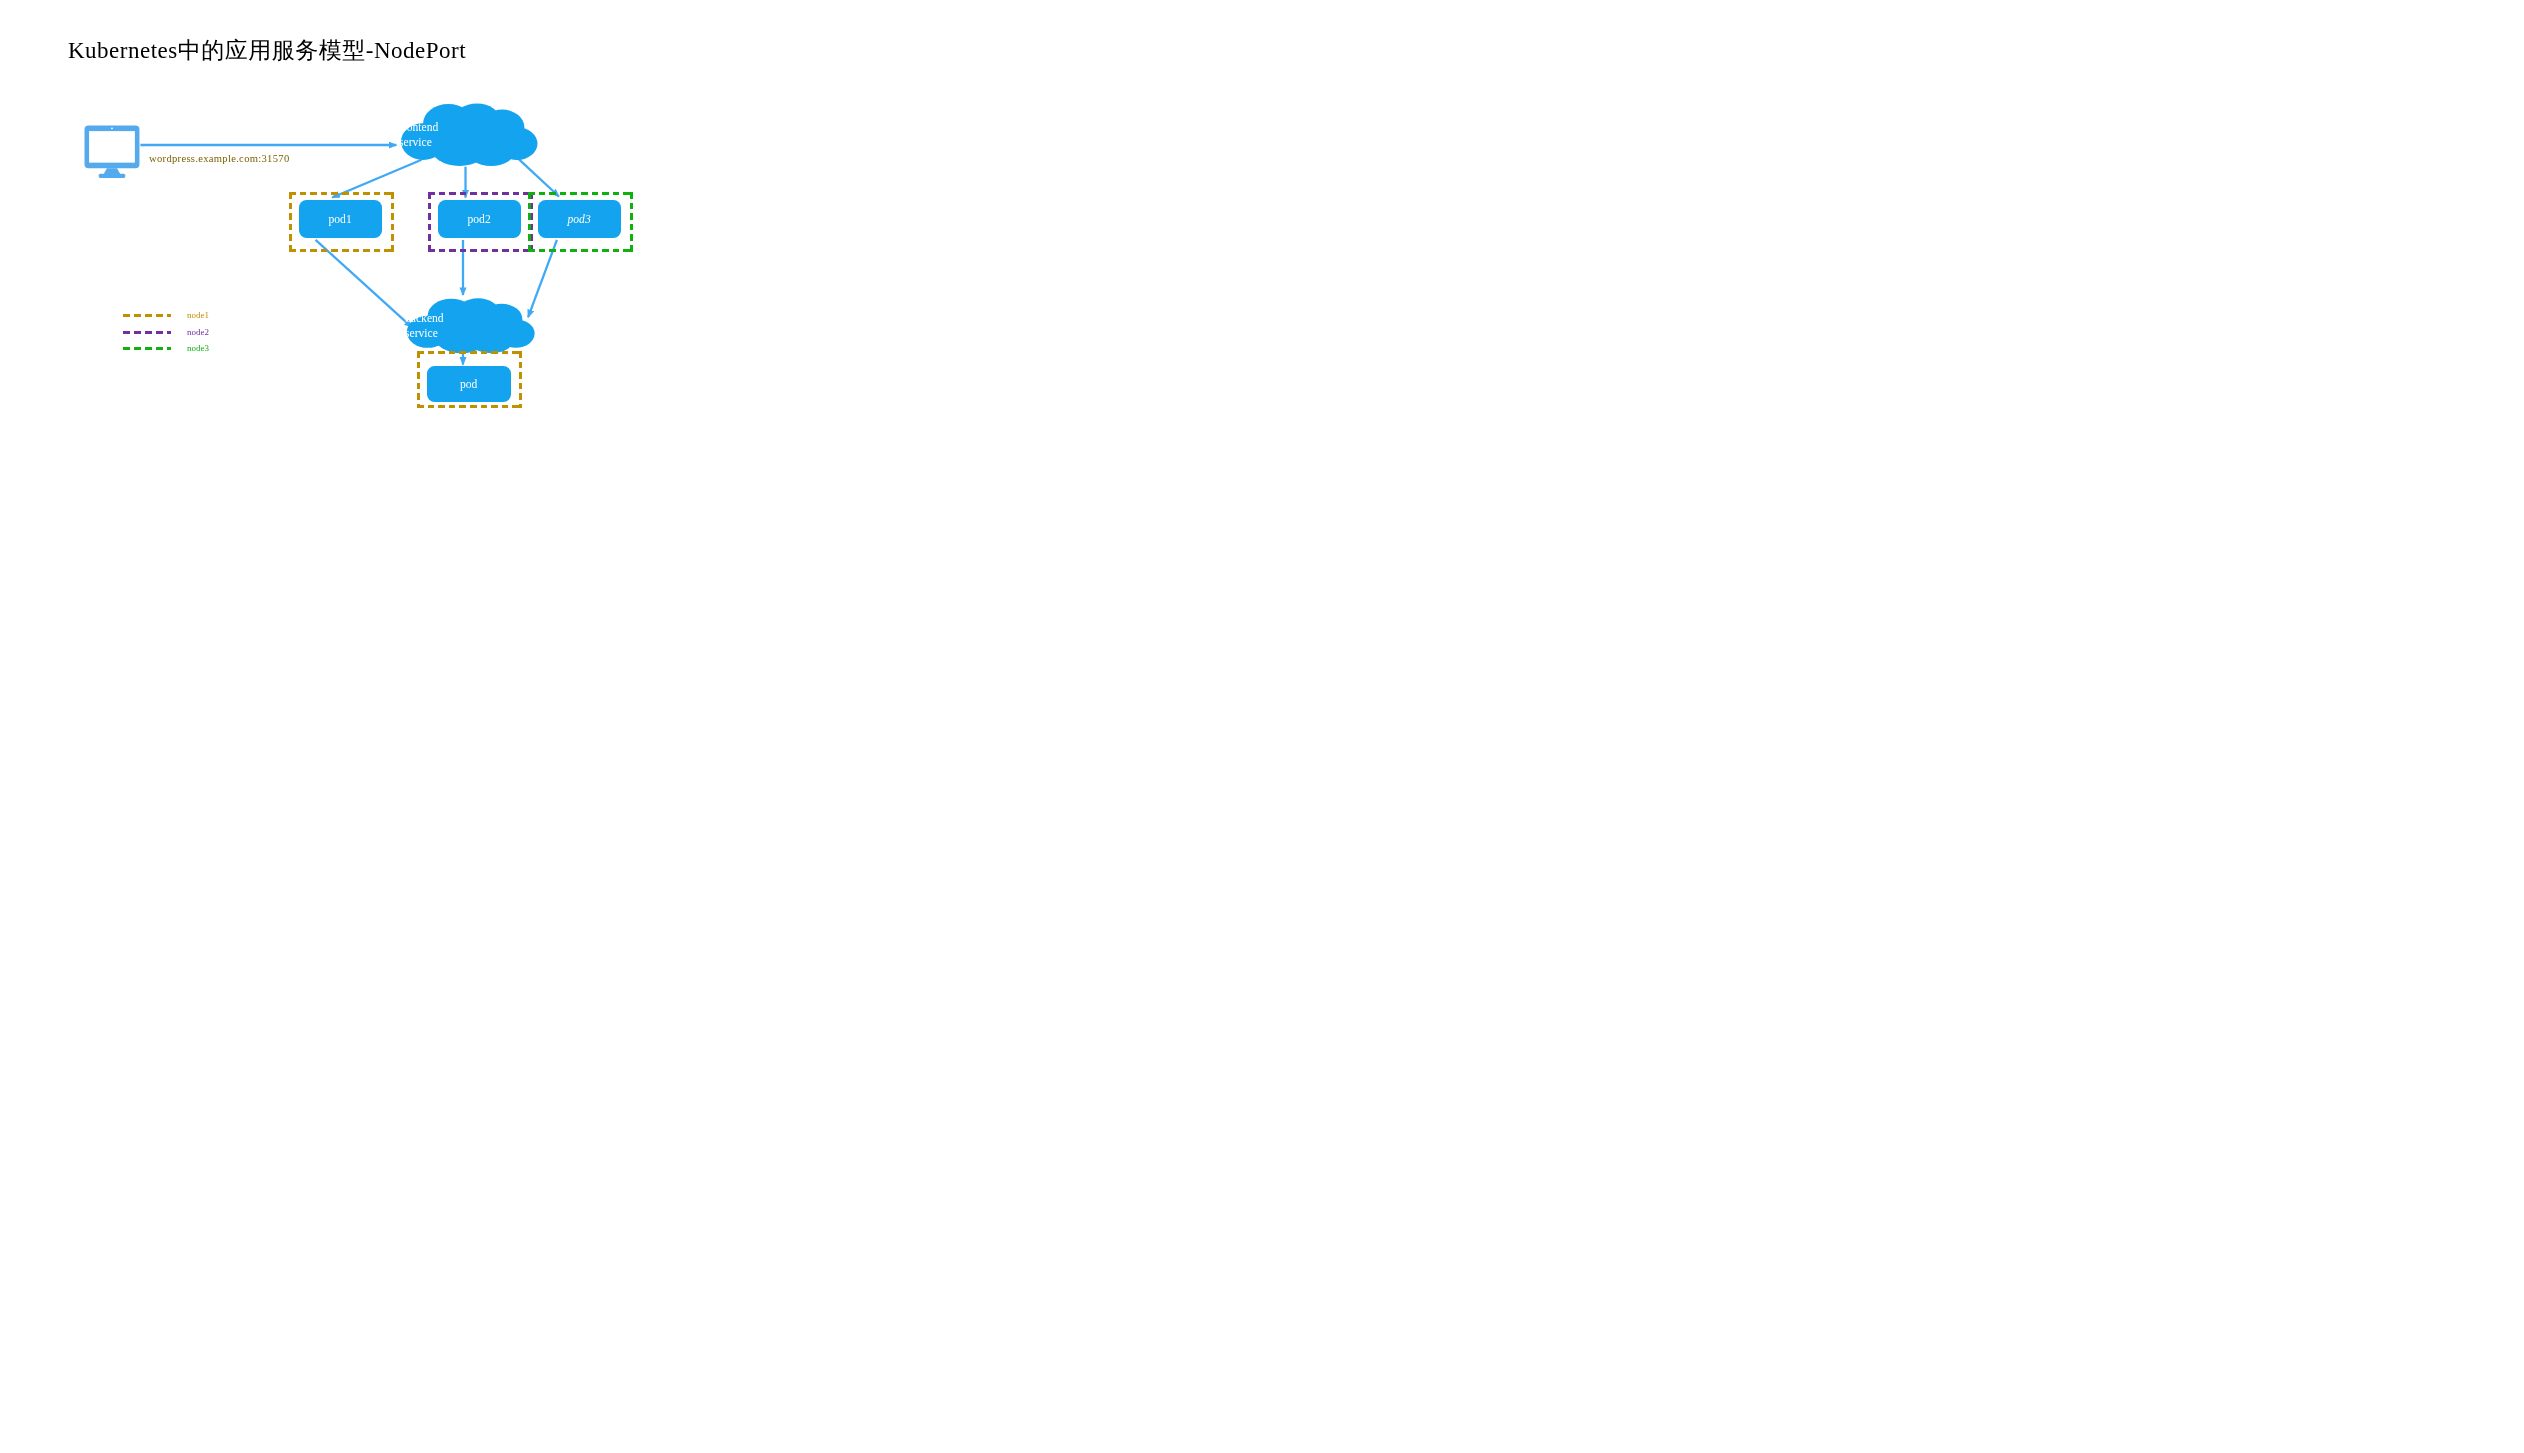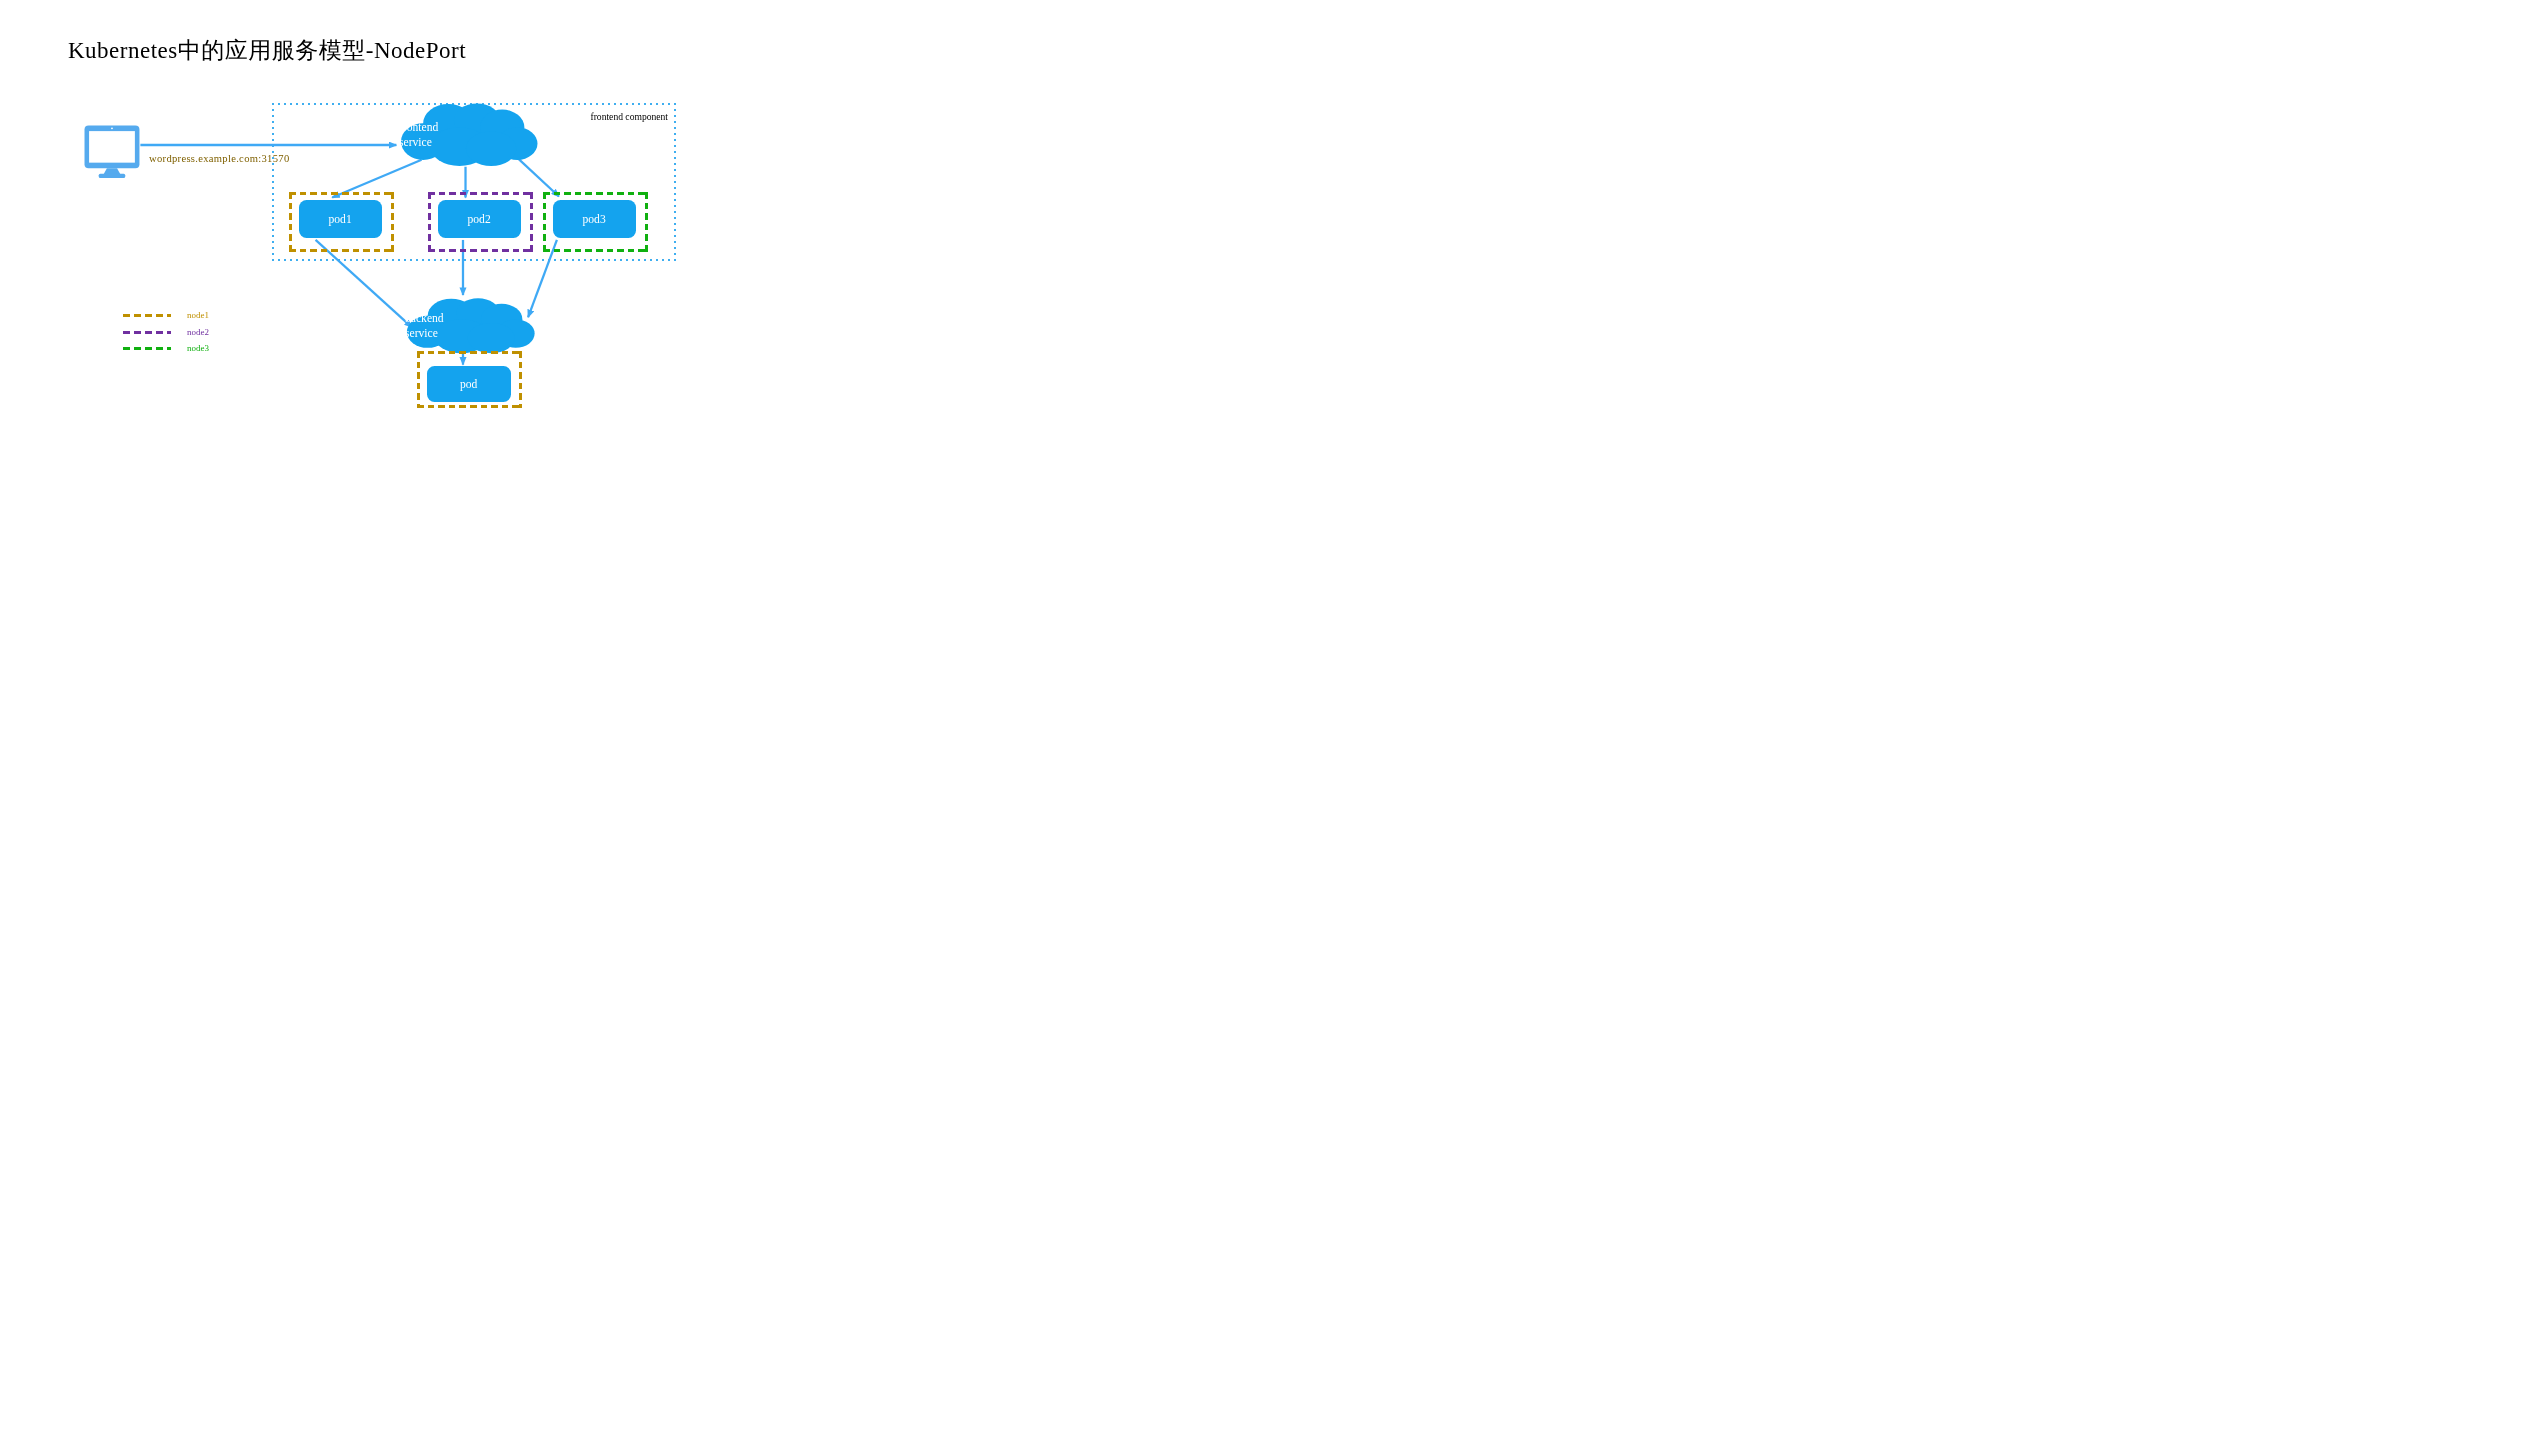--- a/index.html
+++ b/index.html
@@ -91,23 +91,20 @@
       <rect x="1" y="1" width="108" height="84" rx="8" fill="#55aaee"></rect>
       <rect x="10" y="12" width="90" height="62" fill="#ffffff"></rect>
       <circle cx="55" cy="6.5" r="1.8" fill="#ffffff"></circle>
       <polygon points="45,85 65,85 72,98 38,98" fill="#55aaee"></polygon>
       <rect x="29" y="96" width="52" height="8" rx="3" fill="#55aaee"></rect>
     </svg>
   </div>
 
   <div class="client-url">wordpress.example.com:31570</div>
 
-  <div class="component-box frontend-box">
-    <div class="component-label">frontend component</div>
-  </div>
 
 
   <svg class="arrow-layer" viewBox="0 0 1545 869">
     <defs>
       <marker id="ah" markerUnits="userSpaceOnUse" markerWidth="17" markerHeight="14" refX="15" refY="7" orient="auto">
         <path d="M0,0 L17,7 L0,14 z" fill="#3fa9f5"></path>
       </marker>
     </defs>
     <line x1="183" y1="287" x2="690" y2="287" stroke="#3fa9f5" stroke-width="5" marker-end="url(#ah)"></line>
     <line x1="740" y1="316" x2="563" y2="391" stroke="#3fa9f5" stroke-width="4.5" marker-end="url(#ah)"></line>
@@ -140,21 +137,21 @@
   <div class="node-box gold" style="left:241px;top:192px;">
     <div class="pod pod-in-node">
       <span>pod1</span>
     </div>
   </div>
   <div class="node-box purple" style="left:380px;top:192px;">
     <div class="pod pod-in-node">
       <span>pod2</span>
     </div>
   </div>
-  <div class="node-box green" style="left:495px;top:192px;">
+  <div class="node-box green" style="left:480px;top:192px;font-style:italic;">
     <div class="pod pod-in-node">
       <span>pod3</span>
     </div>
   </div>
 
   <div class="cloud backend-cloud">
     <svg viewBox="0 0 280 130" preserveAspectRatio="none">
       <g fill="#14a3ee">
         <ellipse cx="48" cy="78" rx="44" ry="36"></ellipse>
         <ellipse cx="98" cy="42" rx="50" ry="38"></ellipse>

